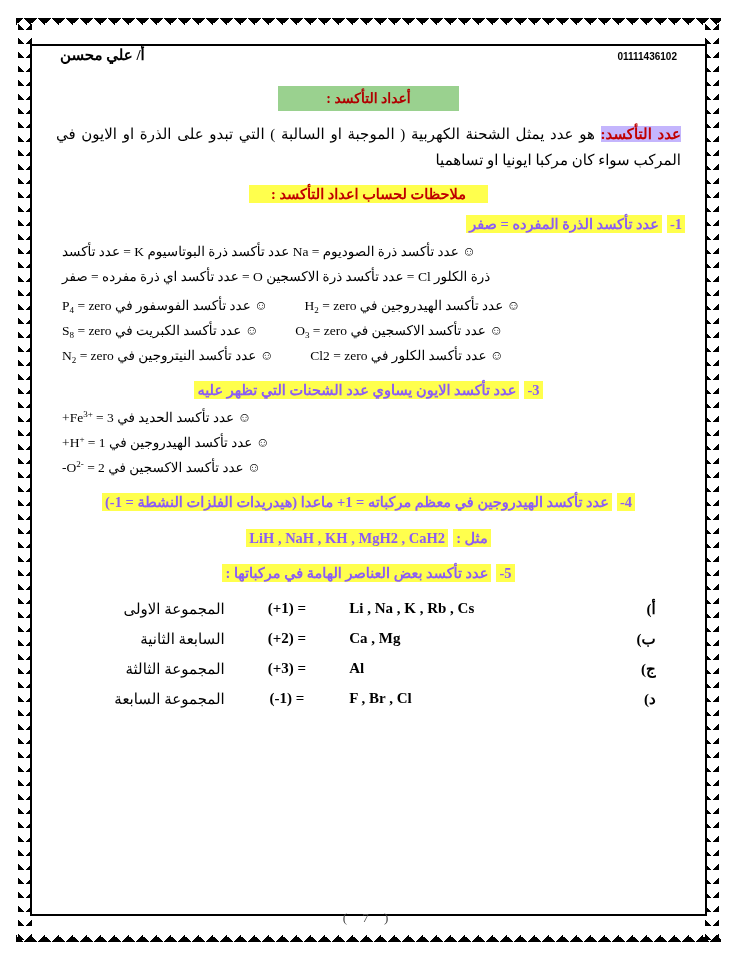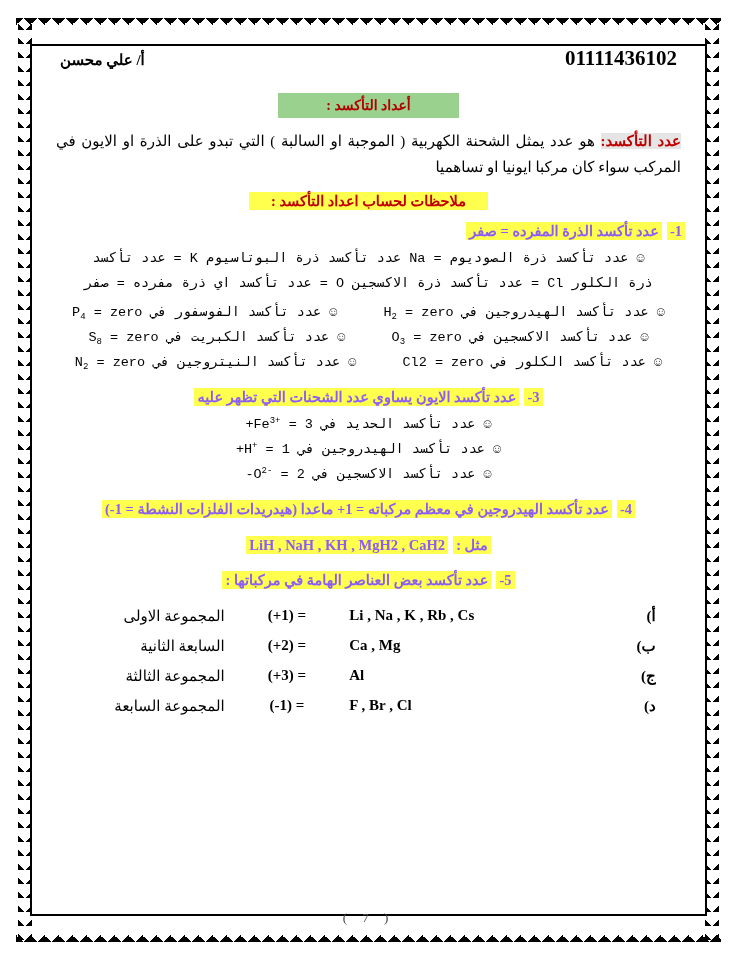--- a/index.html
+++ b/index.html
@@ -80,24 +80,24 @@
     align-items: baseline;
     margin-bottom: 22px;
     padding: 0 8px;
   }
   .teacher {
     font-size: 15px;
     font-weight: bold;
     font-family: "Liberation Serif", "DejaVu Serif", serif;
   }
   .phone {
-    font-size: 21px;
+    font-size: 10px;
     font-weight: bold;
     direction: ltr;
-    font-family: Liberation Serif, serif;
+    font-family: Liberation Sans, sans-serif;
   }
 
   .center { text-align: center; }
 
   .title-box {
     display: inline-block;
     background: #9ad18f;
     color: #b00000;
     font-weight: bold;
     font-size: 14px;
@@ -105,21 +105,21 @@
     font-family: "Liberation Serif", "DejaVu Serif", serif;
   }
 
   .para {
     font-size: 15px;
     line-height: 1.75;
     font-family: "Liberation Serif", "DejaVu Serif", serif;
     margin: 10px 4px 4px 4px;
     text-align: justify;
   }
-  .hl { background: #e5e5e5; }
+  .hl { background: #c4b5fd; }
   .redb { color: #c00000; font-weight: bold; }
 
   .notes-line {
     text-align: center;
     margin: 10px 0 6px 0;
   }
   .notes-line span {
     background: #ffff4d;
     color: #c00000;
     font-weight: bold;
@@ -143,22 +143,21 @@
   .rule.center-rule { text-align: center; }
 
   .examples {
     font-size: 13.5px;
     font-family: "Liberation Serif", "DejaVu Serif", serif;
     line-height: 1.85;
     margin: 2px 10px 4px 10px;
   }
   .ex-line {
     display: block;
-    text-align: center;
-    font-family: Liberation Mono, monospace;
+    text-align: left;
   }
   .ex-item { white-space: nowrap; display: inline-block; }
   .gap { display: inline-block; width: 30px; }
   sub { font-size: 9px; vertical-align: -3px; }
   sup { font-size: 9px; vertical-align: 5px; }
 
   .example-table {
     margin: 6px auto 0 auto;
     border-collapse: collapse;
     font-family: "Liberation Serif", "DejaVu Serif", serif;

